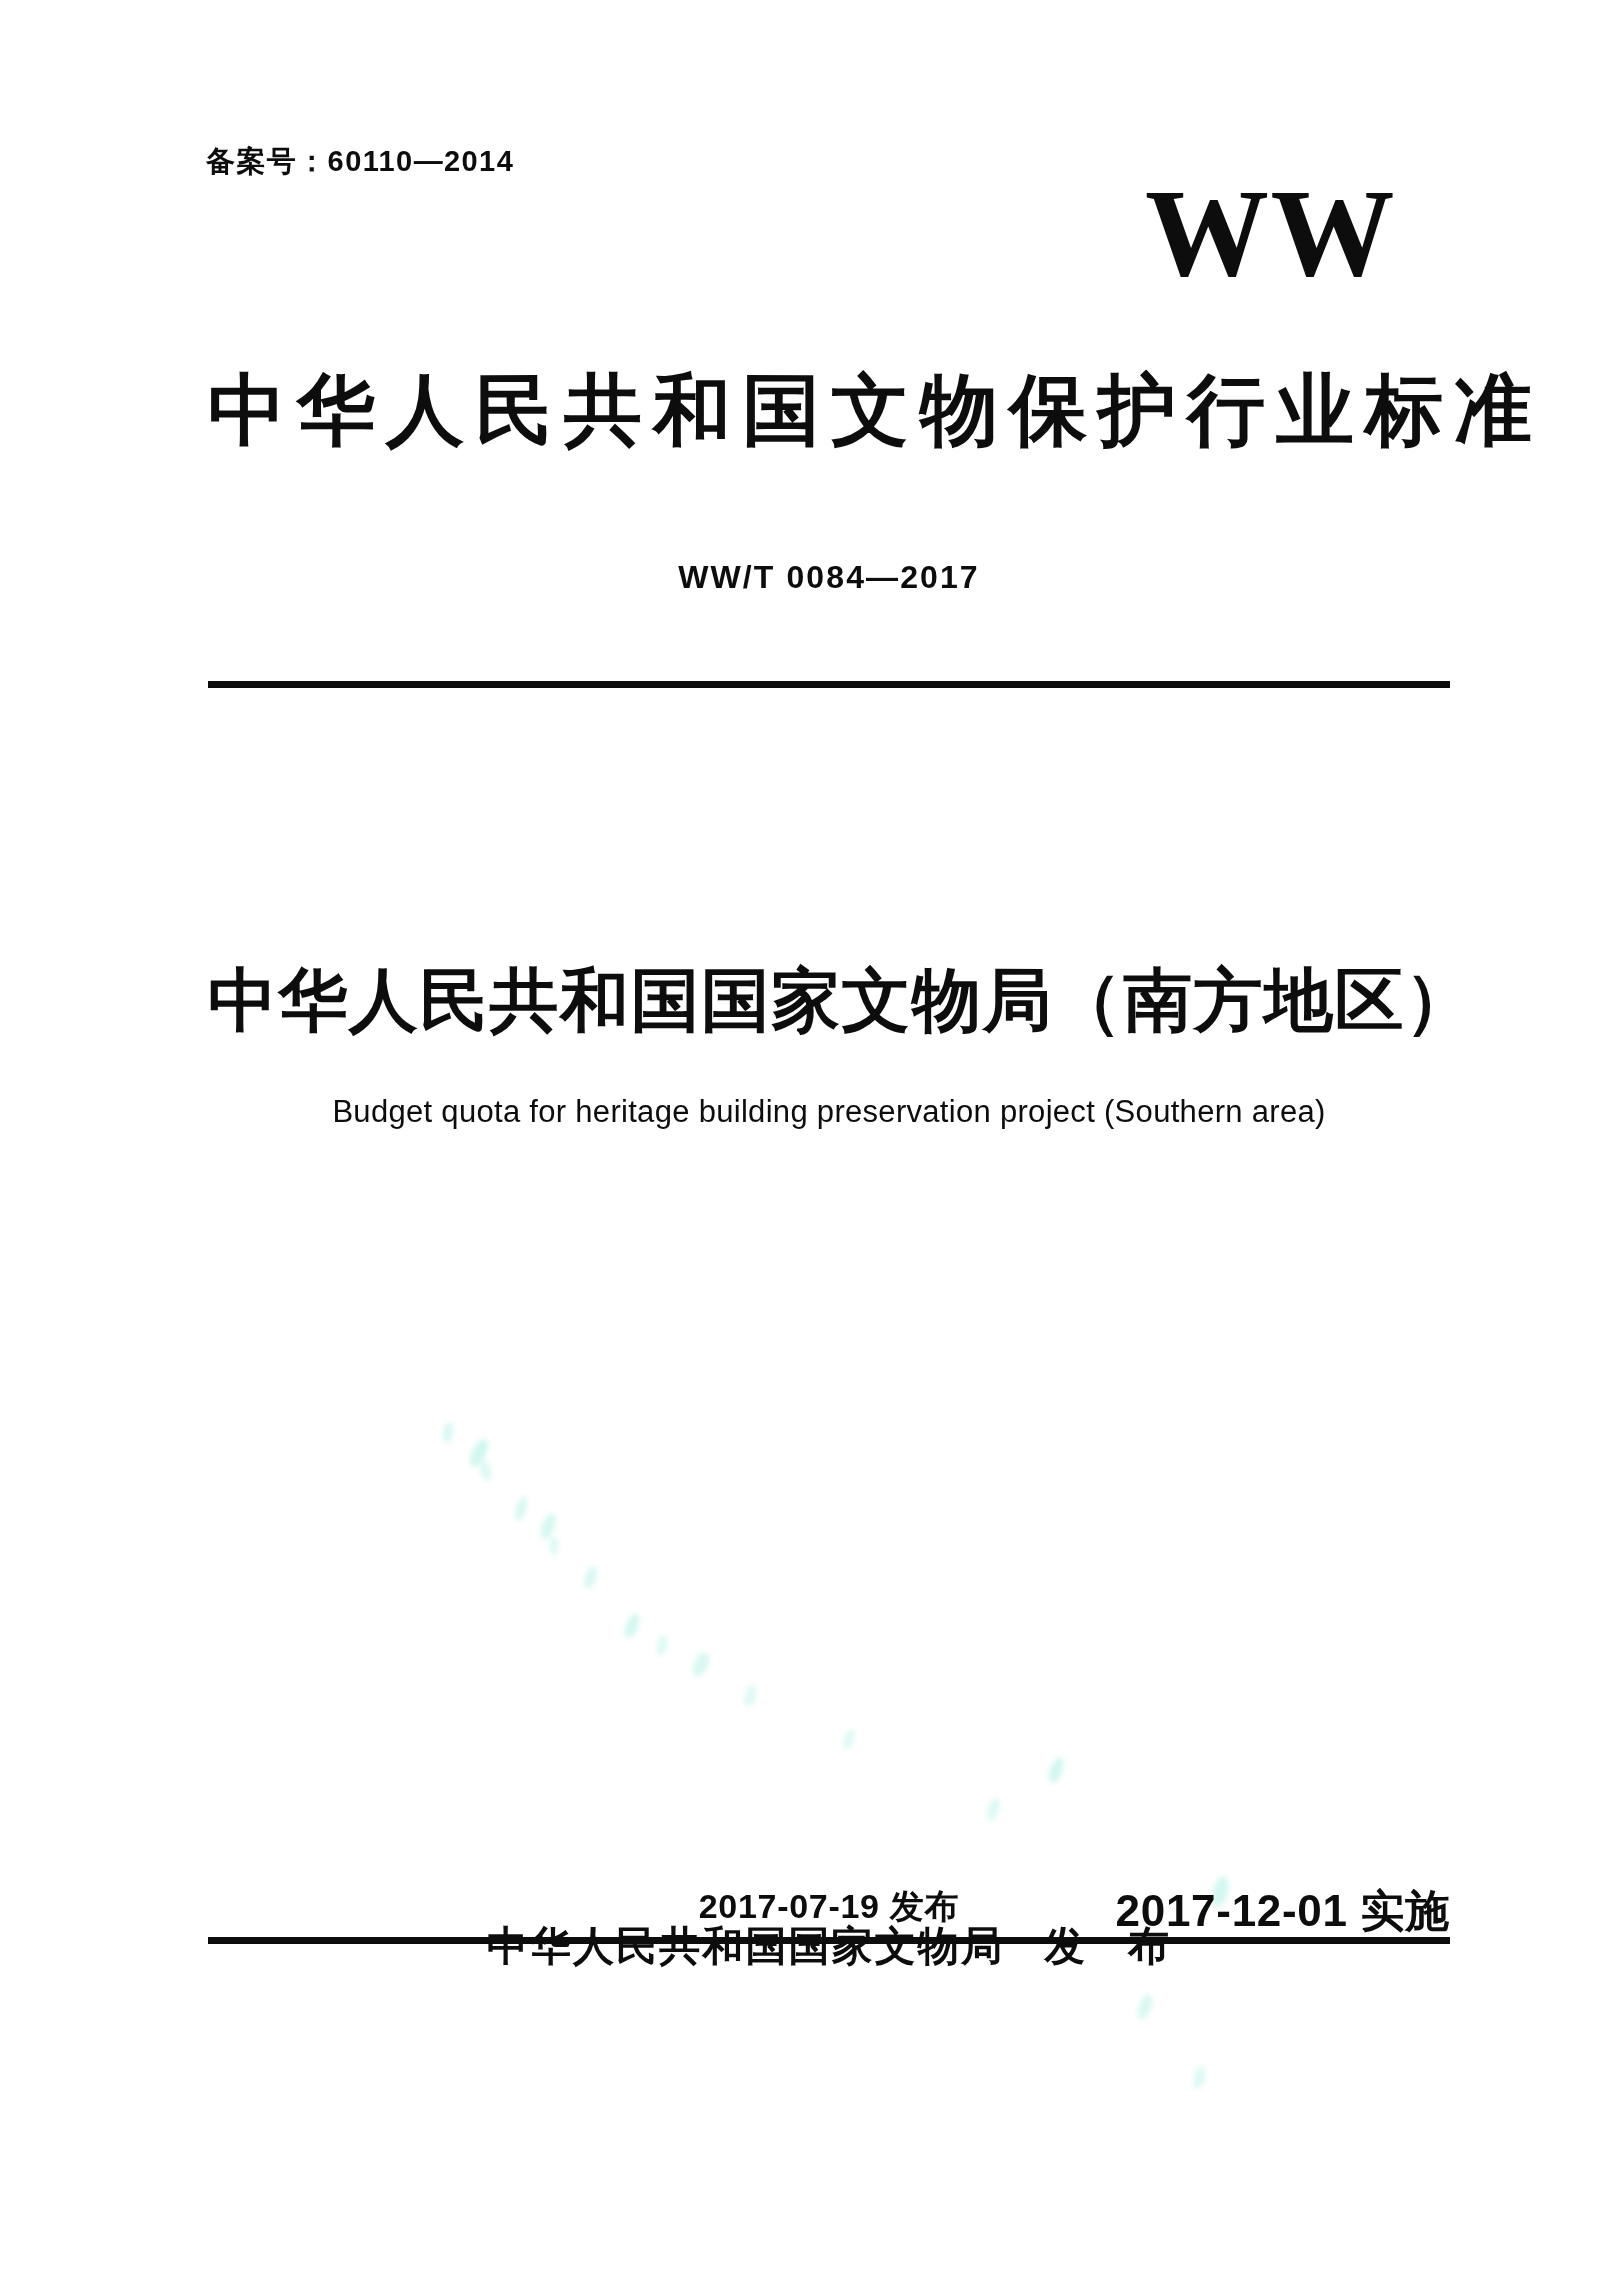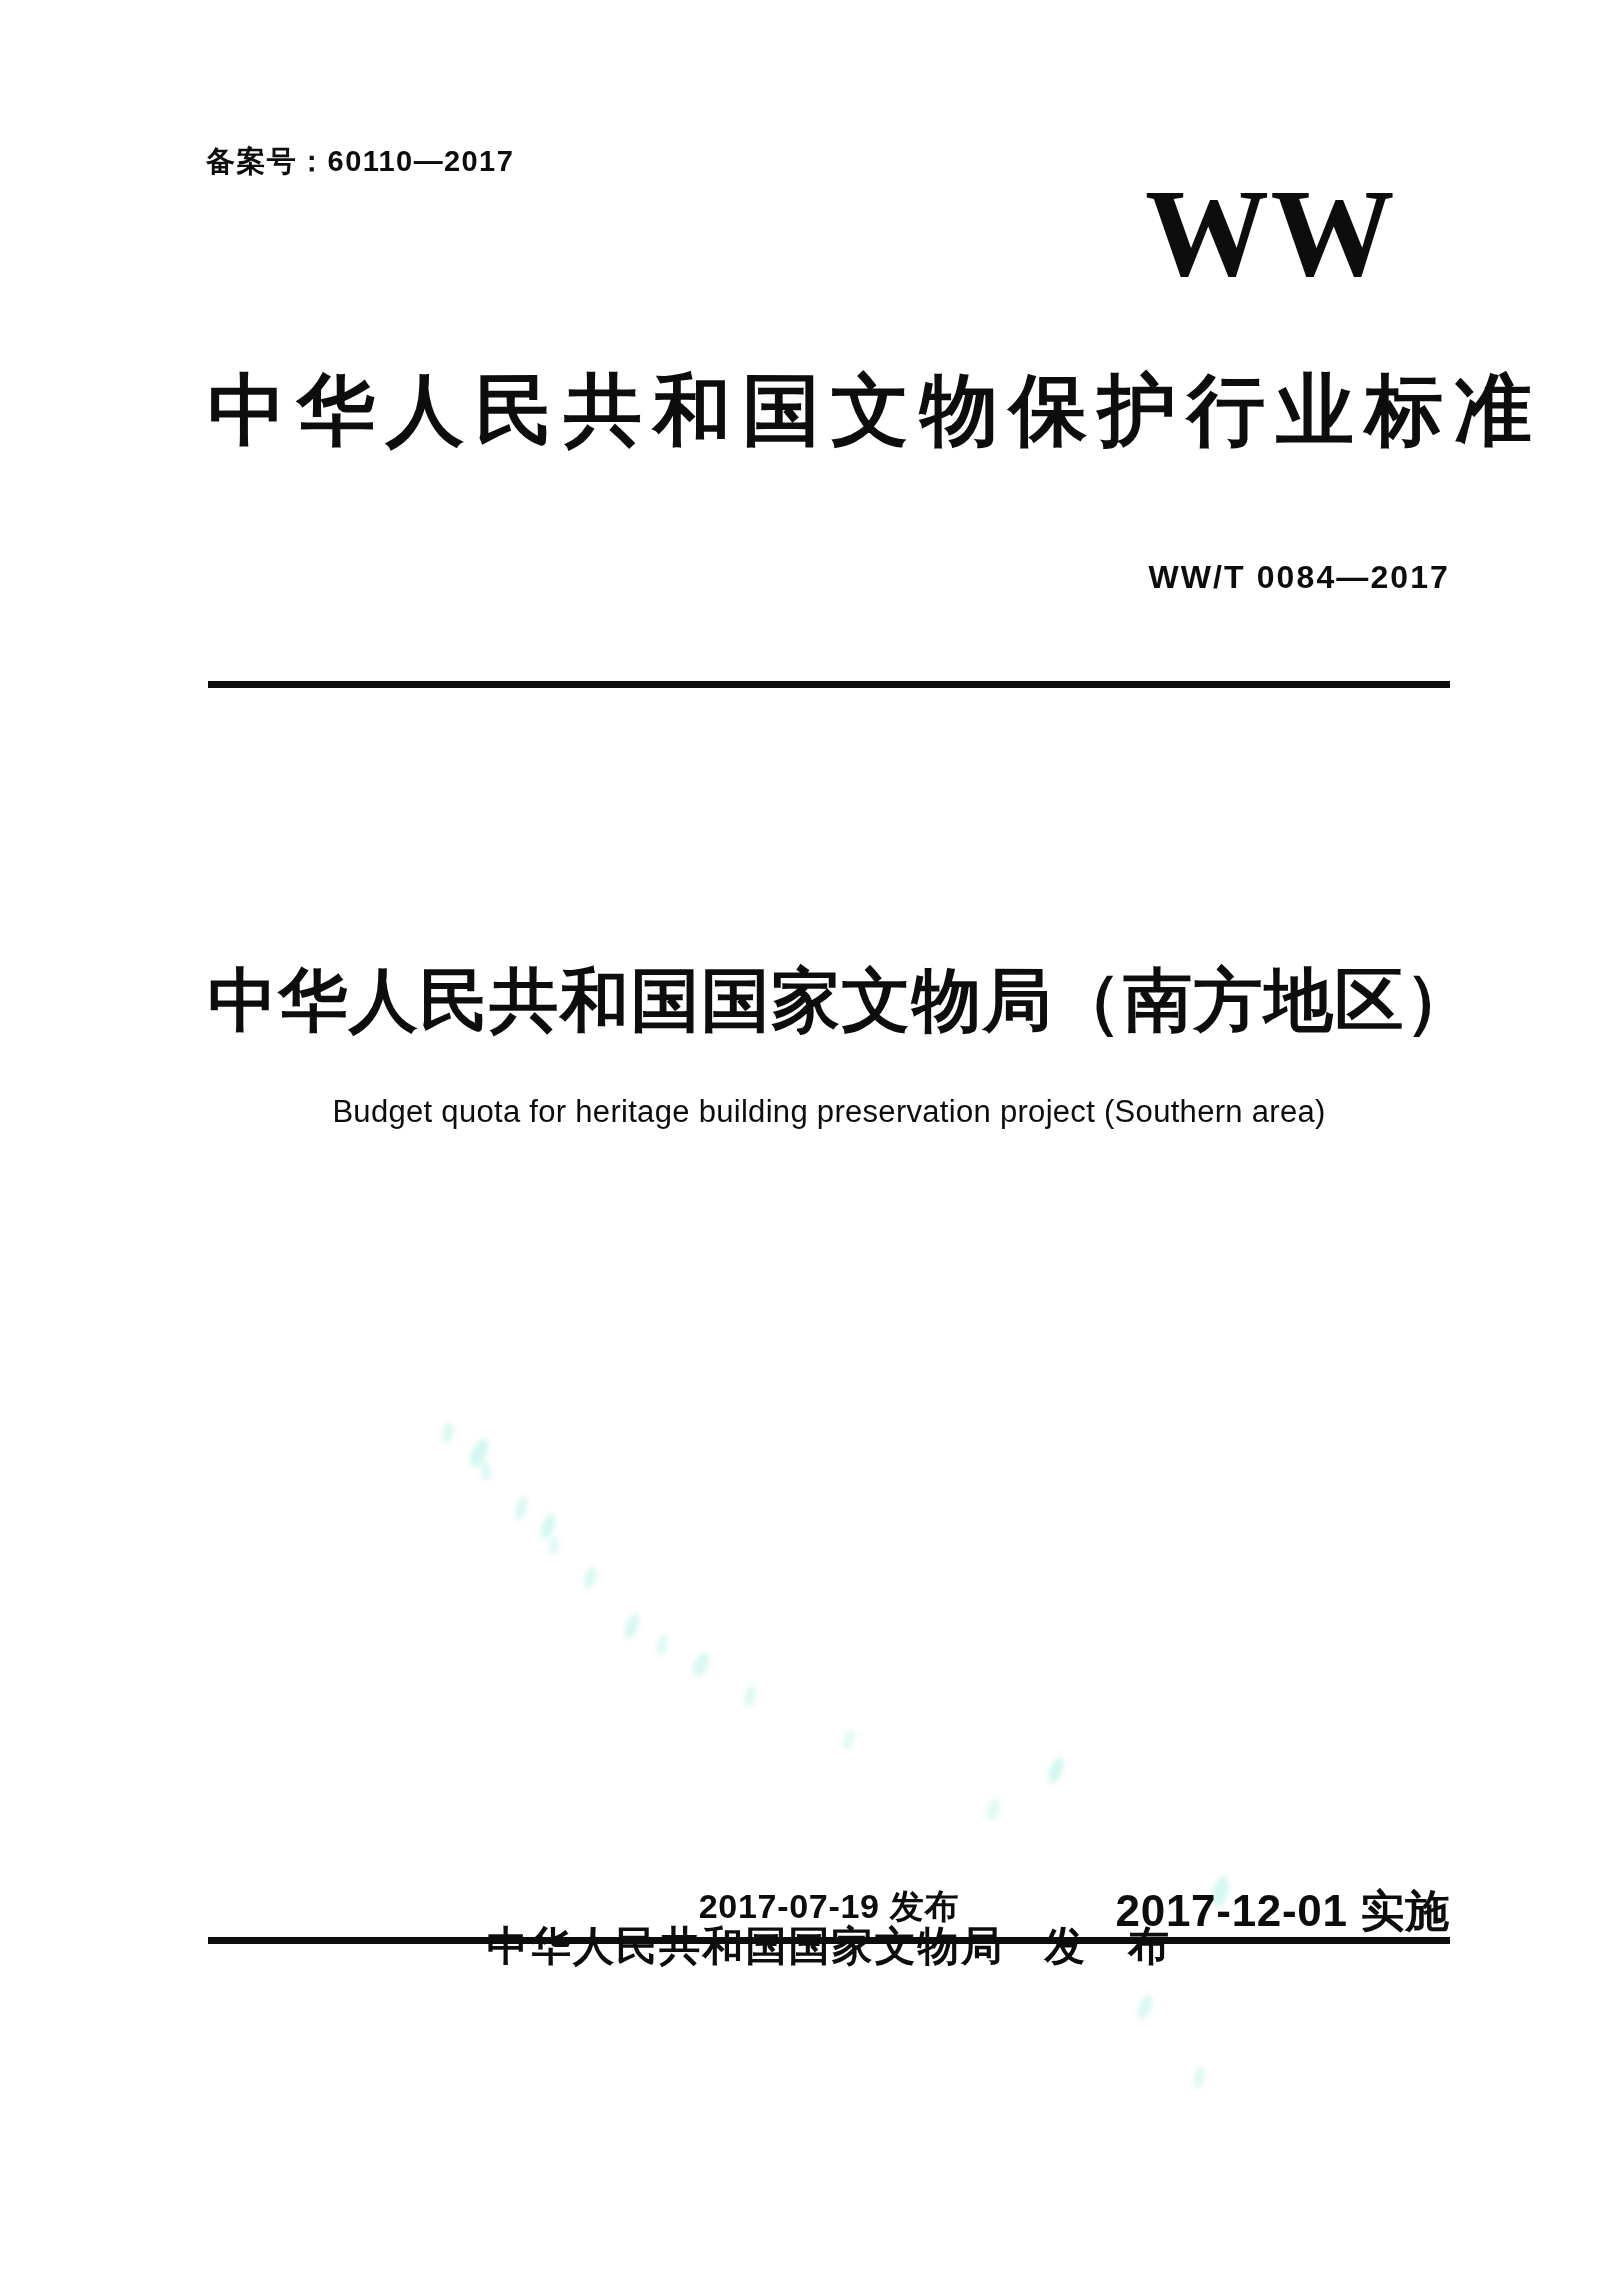--- a/index.html
+++ b/index.html
@@ -47,21 +47,21 @@
     top: 371px;
     text-align: left;
     font-size: 78px;
     font-weight: 700;
     letter-spacing: 11px;
     line-height: 1;
     white-space: nowrap;
   }
   .standard-number {
     top: 561px;
-    text-align: right;
+    text-align: center;
     font-size: 32px;
     font-weight: 600;
     letter-spacing: 2.1px;
     line-height: 1;
     white-space: nowrap;
   }
   .rule {
     position: absolute;
     left: 208px;
     width: 1242px;
@@ -121,21 +121,21 @@
     border-radius: 50%;
     background: #9beede;
     filter: blur(2.7px);
   }
 </style>
 </head>
 <body>
 
 <div class="page">
 
-  <div class="record-number">备案号：60110—2017</div>
+  <div class="record-number">备案号：60110—2014</div>
 
   <div class="ww-logo">WW</div>
 
   <div class="col standard-category">中华人民共和国文物保护行业标准</div>
 
   <div class="col standard-number">WW/T 0084—2017</div>
 
   <div class="rule rule-top"></div>
 
   <div class="col doc-title-zh">中华人民共和国国家文物局（南方地区）</div>

